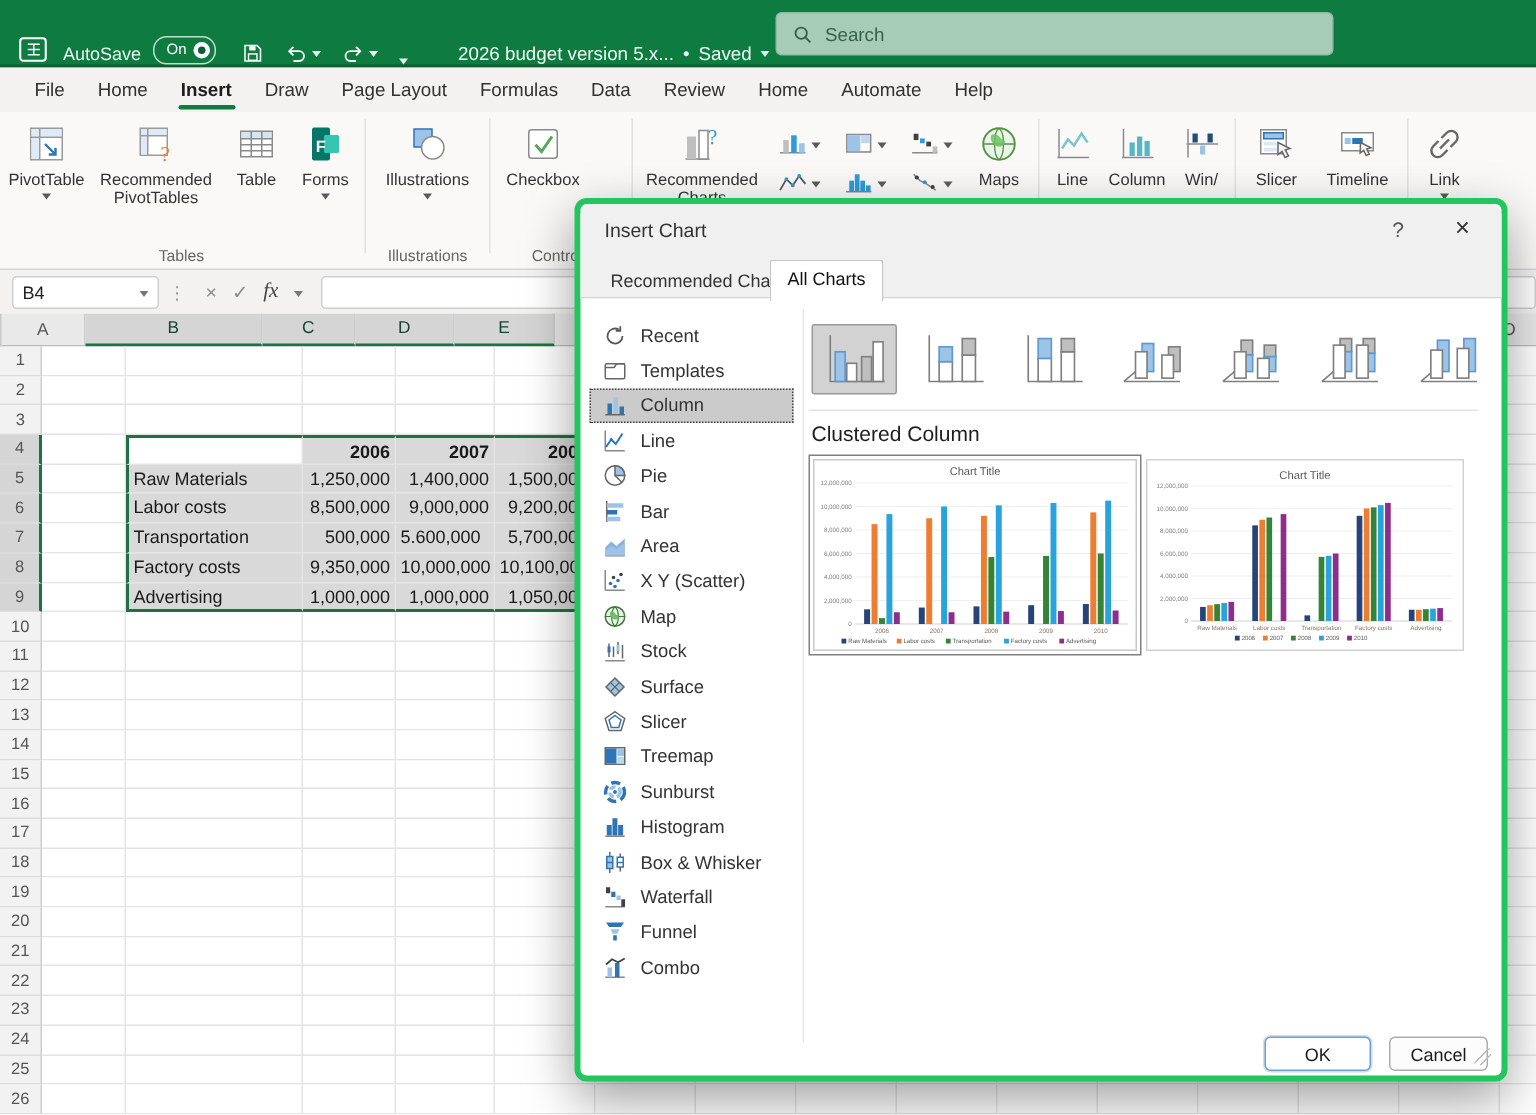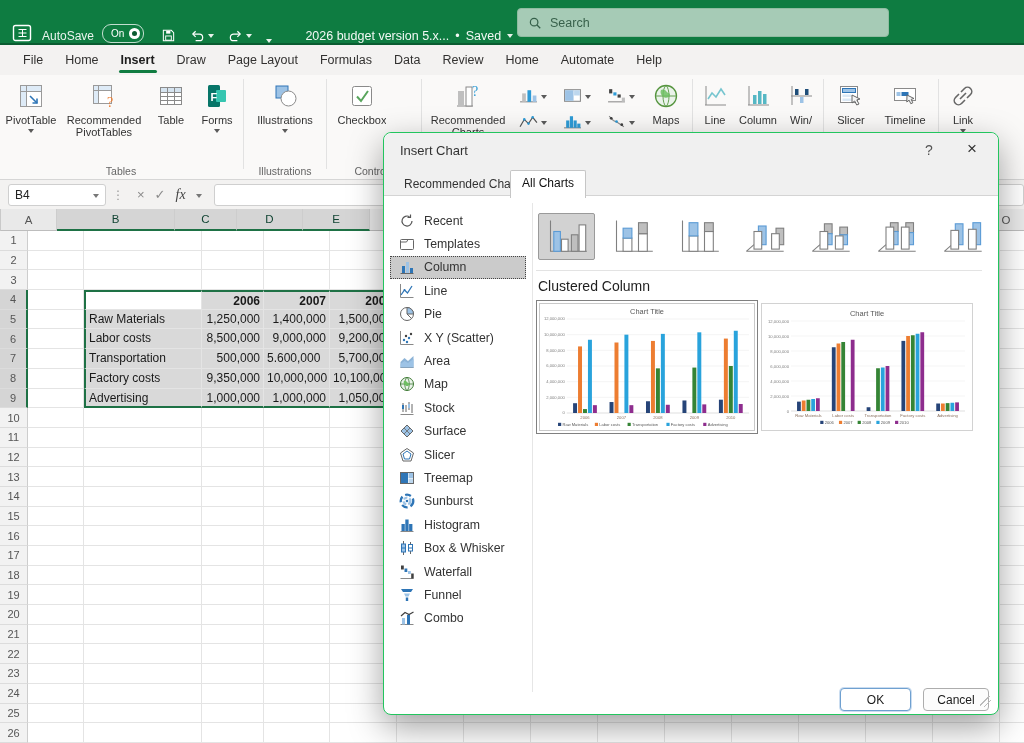--- a/index.html
+++ b/index.html
@@ -67,21 +67,21 @@
   .cell.sel{background:#D9D9D9}
   .cell.active{background:#fff}
   .cell.b{font-weight:700}
   .cell.r{text-align:right}
   .sel-top{border-top:2px solid #1E7145}
   .sel-bottom{border-bottom:2px solid #1E7145}
   .sel-left{border-left:2px solid #1E7145}
   .sel-right{border-right:2px solid #1E7145}
   
   .dialog{position:absolute;left:383px;top:132px;width:614px;height:581px;background:#fff;
-          border:1px solid #22c55e;border-radius:8px;box-shadow:0 12px 34px rgba(0,0,0,.38);z-index:10}
+          border:4px solid #22c55e;border-radius:8px;box-shadow:0 12px 34px rgba(0,0,0,.38);z-index:10}
   .dhead{position:absolute;top:0;left:0;right:0;height:63px;background:#F0F0F0;border-radius:8px 8px 0 0;
          border-bottom:1px solid #D4D4D4;box-sizing:border-box}
   .dtitle{position:absolute;left:16px;top:10px;font-size:13px;color:#333}
   .dhelp{position:absolute;top:9px;right:60px;font-size:14px;color:#555;width:18px;text-align:center}
   .dclose{position:absolute;top:6px;right:16px;font-size:17px;color:#333;width:20px;text-align:center}
   .dtab{position:absolute;font-size:12px;color:#333}
   .dtab.inactive{left:12px;top:40px;padding:4px 8px}
   .dtab.activet{left:126px;top:37px;background:#fff;border:1px solid #C6C6C6;border-bottom:none;
                 padding:5px 11px 8px 11px;border-radius:2px 2px 0 0;color:#111;z-index:3}
   .dside{position:absolute;left:6px;top:76px;width:136px}
@@ -1039,42 +1039,55 @@
               <path d="M8 8l4.5 4.5" stroke="#666"></path>
             </svg>
           </span>
         </span>
         <span>Pie</span>
       </div>
       <div class="ditem">
         <span class="ic">
           <span style="display: flex;">
             <svg width="16" height="16" viewBox="0 0 16 16">
+              <path d="M2.5 1v14" stroke="#666"></path>
+              <rect x="2.5" y="2.5" width="11" height="3" fill="#9DC3E6"></rect>
+              <rect x="2.5" y="7" width="7" height="3" fill="#2E75B6"></rect>
+              <rect x="2.5" y="11.5" width="9" height="3" fill="#9DC3E6"></rect>
+            </svg>
+          </span>
+        </span>
+        <span>Bar</span>
+      </div>
+      <div class="ditem">
+        <span class="ic">
+          <span style="display: flex;">
+            <svg width="16" height="16" viewBox="0 0 16 16">
+              <path d="M1.5 14.5h13" stroke="#888"></path>
+              <path d="M1.5 14.5V9l4-4 3.5 3 5.5-5v11.5z" fill="#2E75B6" opacity=".55"></path>
+              <path d="M1.5 14.5V11l4-3 3.5 2 5.5-4v8.5z" fill="#9DC3E6"></path>
+            </svg>
+          </span>
+        </span>
+        <span>Area</span>
+      </div>
+      <div class="ditem">
+        <span class="ic">
+          <span style="display: flex;">
+            <svg width="16" height="16" viewBox="0 0 16 16">
               <path d="M1.5 14.5h13M1.5 1v13.5" stroke="#888"></path>
               <circle cx="5" cy="10" r="1.2" fill="#2E75B6"></circle>
               <circle cx="7" cy="6" r="1.2" fill="#404040"></circle>
               <circle cx="10" cy="8" r="1.2" fill="#2E75B6"></circle>
               <circle cx="12" cy="4" r="1.2" fill="#404040"></circle>
               <circle cx="8" cy="12" r="1.2" fill="#2E75B6"></circle>
             </svg>
           </span>
         </span>
         <span>X Y (Scatter)</span>
-      </div>
-      <div class="ditem">
-        <span class="ic">
-          <span style="display: flex;">
-            <svg width="16" height="16" viewBox="0 0 16 16">
-              <path d="M1.5 14.5h13" stroke="#888"></path>
-              <path d="M1.5 14.5V9l4-4 3.5 3 5.5-5v11.5z" fill="#2E75B6" opacity=".55"></path>
-              <path d="M1.5 14.5V11l4-3 3.5 2 5.5-4v8.5z" fill="#9DC3E6"></path>
-            </svg>
-          </span>
-        </span>
-        <span>Area</span>
       </div>
       <div class="ditem">
         <span class="ic">
           <span style="display: flex;">
             <svg width="16" height="16" viewBox="0 0 16 16">
               <circle cx="8" cy="8" r="6.5" fill="#EAF3EA" stroke="#3F7A35"></circle>
               <path d="M1.5 8h13M8 1.5c3 2.5 3 10.5 0 13M8 1.5c-3 2.5-3 10.5 0 13" fill="none" stroke="#3F7A35" stroke-width=".8"></path>
               <path d="M5 5c1.5-1 3 .5 3.5 1.5S11 7 10.5 8.5 8 10.5 6.5 9.5 4 6.5 5 5z" fill="#6FBF63"></path>
             </svg>
           </span>

